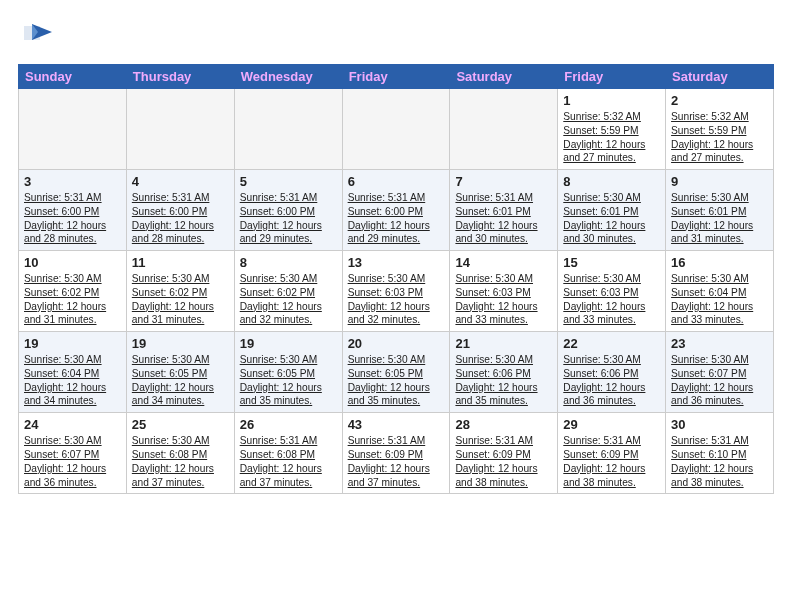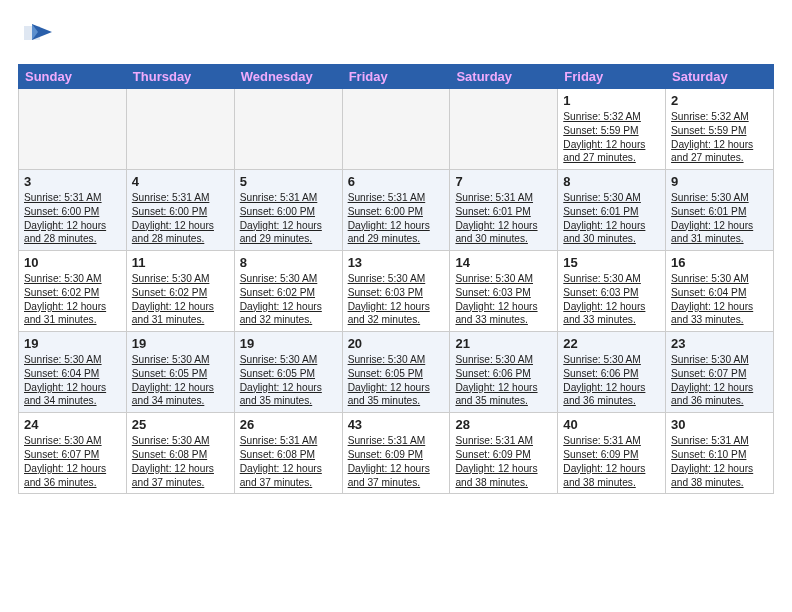--- a/index.html
+++ b/index.html
@@ -330,21 +330,21 @@
 and 37 minutes.</div>
           </td>
           <td>
             <span class="day-num">28</span>
             <div class="day-info" style="white-space: pre-line;">Sunrise: 5:31 AM
 Sunset: 6:09 PM
 Daylight: 12 hours
 and 38 minutes.</div>
           </td>
           <td>
-            <span class="day-num">40</span>
+            <span class="day-num">29</span>
             <div class="day-info" style="white-space: pre-line;">Sunrise: 5:31 AM
 Sunset: 6:09 PM
 Daylight: 12 hours
 and 38 minutes.</div>
           </td>
           <td>
             <span class="day-num">30</span>
             <div class="day-info" style="white-space: pre-line;">Sunrise: 5:31 AM
 Sunset: 6:10 PM
 Daylight: 12 hours

